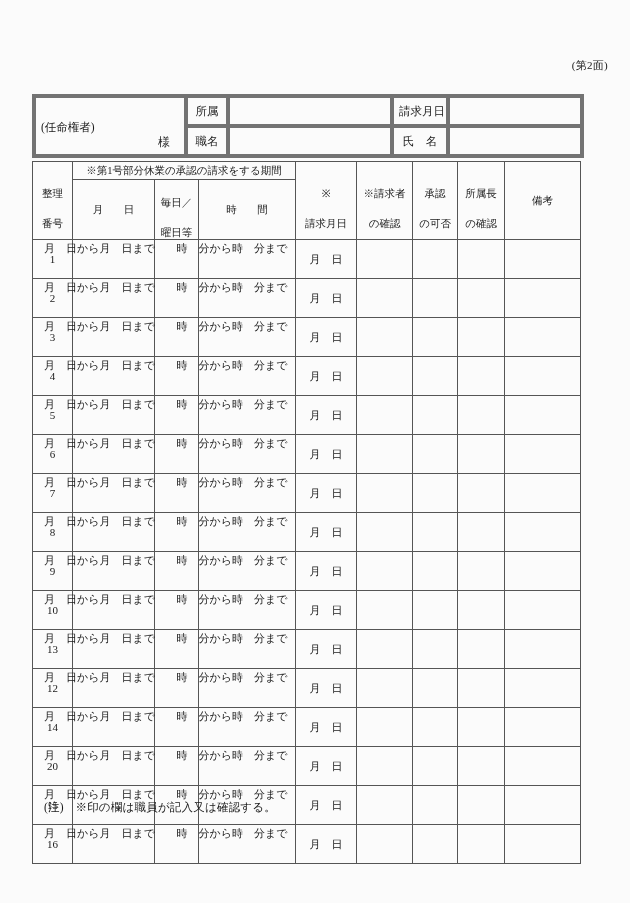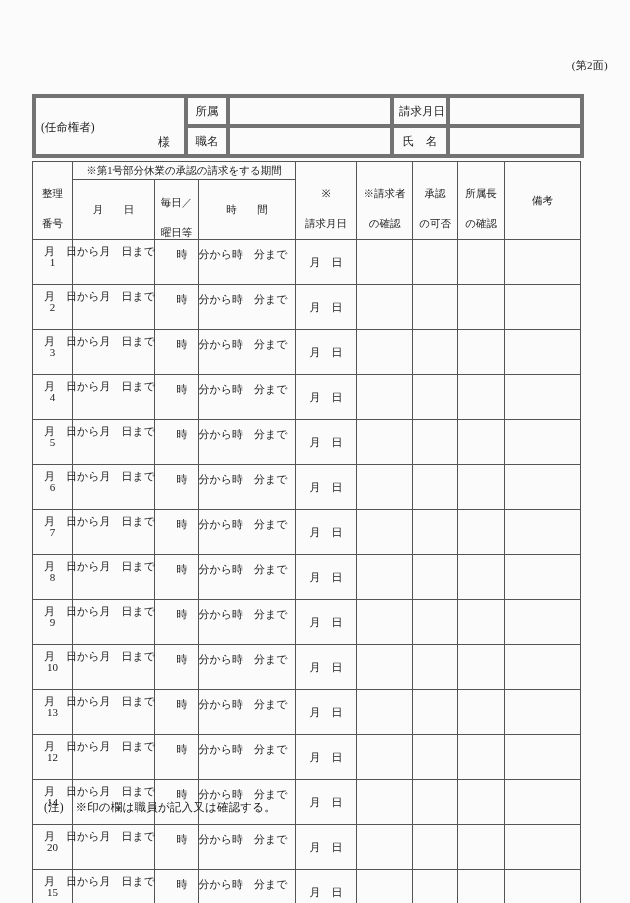--- a/index.html
+++ b/index.html
@@ -142,21 +142,20 @@
     display: block;
     white-space: nowrap;
   }
   .date-pair {
     text-align: right;
     padding-right: 28px;
   }
   .time-pair {
     text-align: left;
     padding-right: 30px;
-    margin-top: 6px;
   }
 
   .claim-date {
     white-space: nowrap;
   }
 
   
   .footer-note {
     position: absolute;
     left: 44px;

